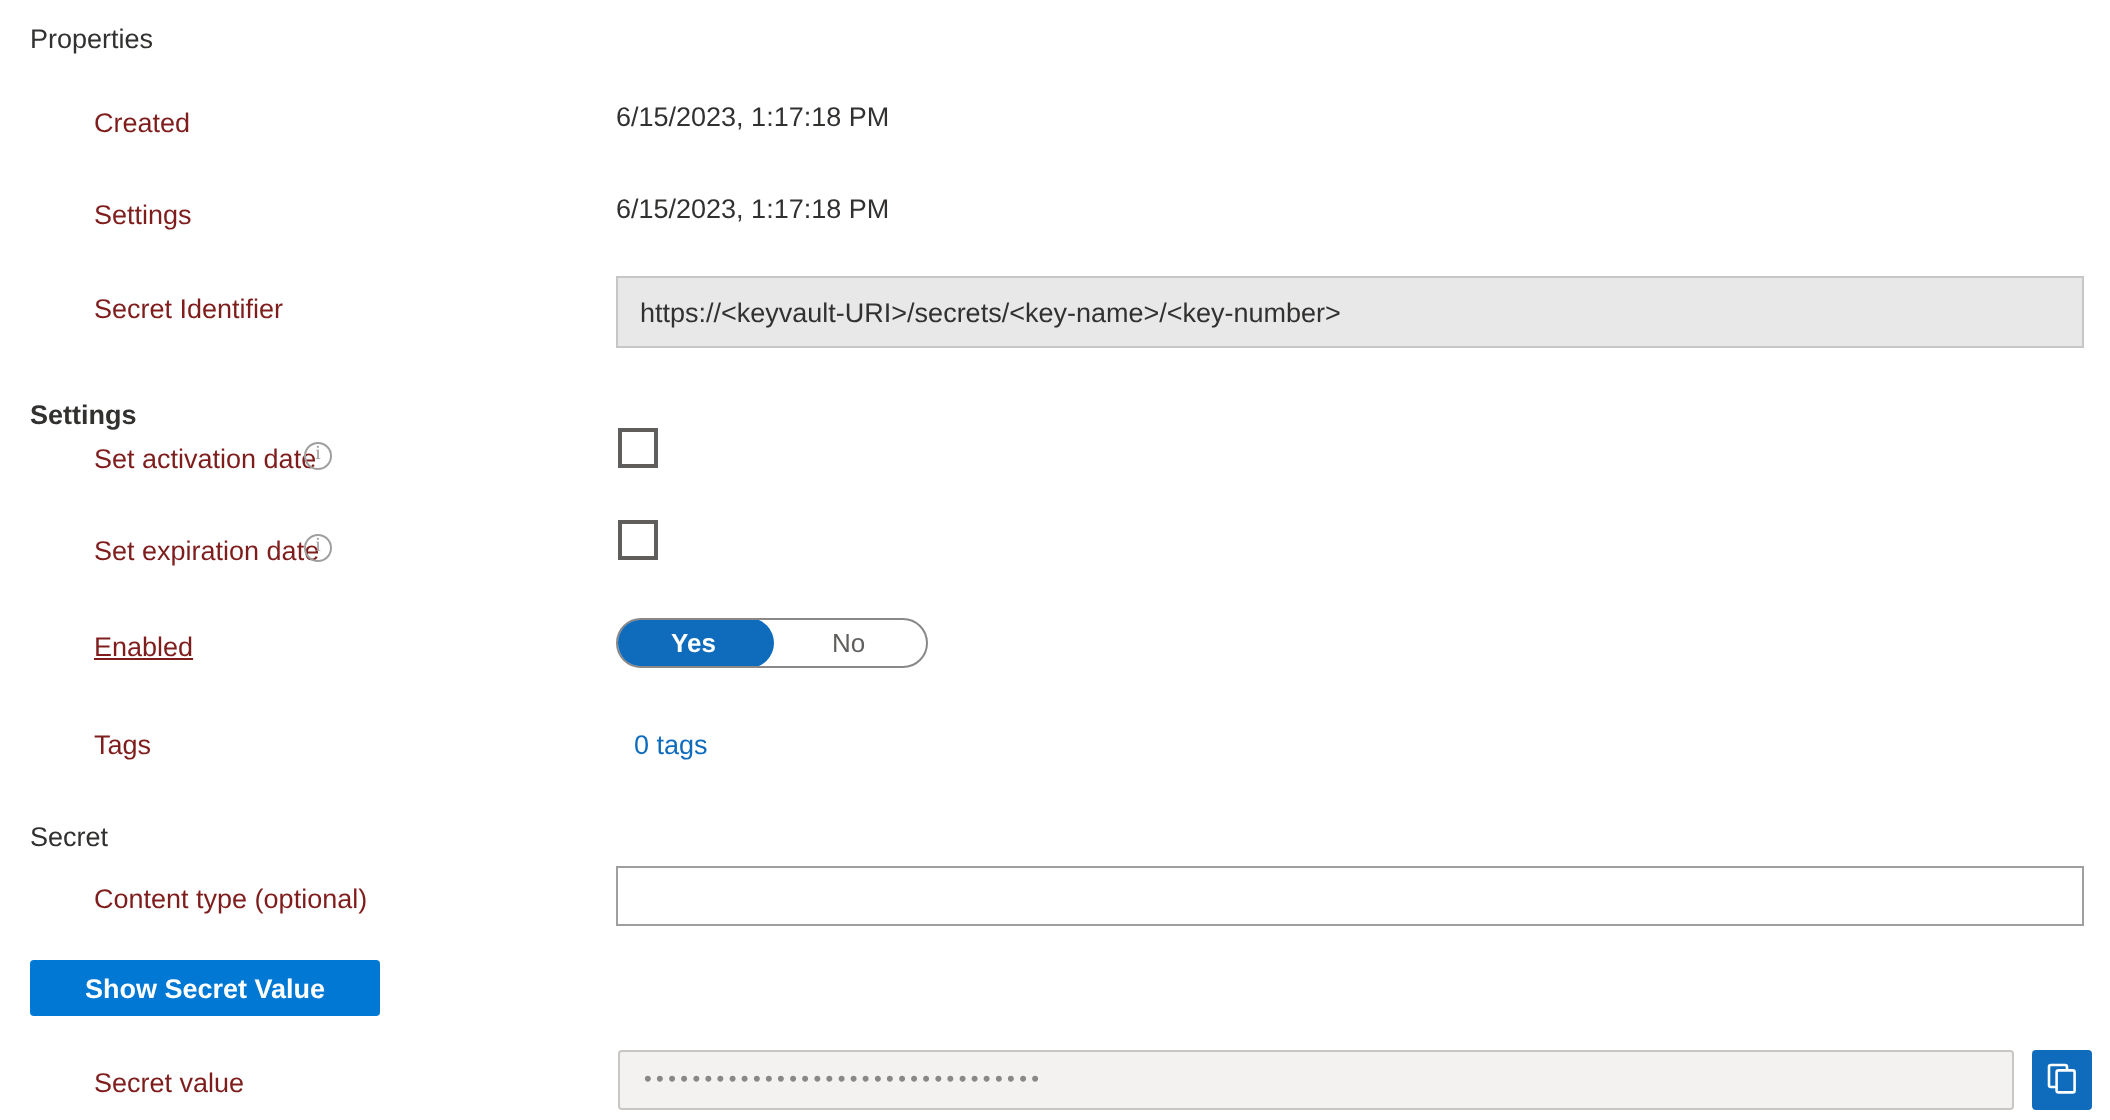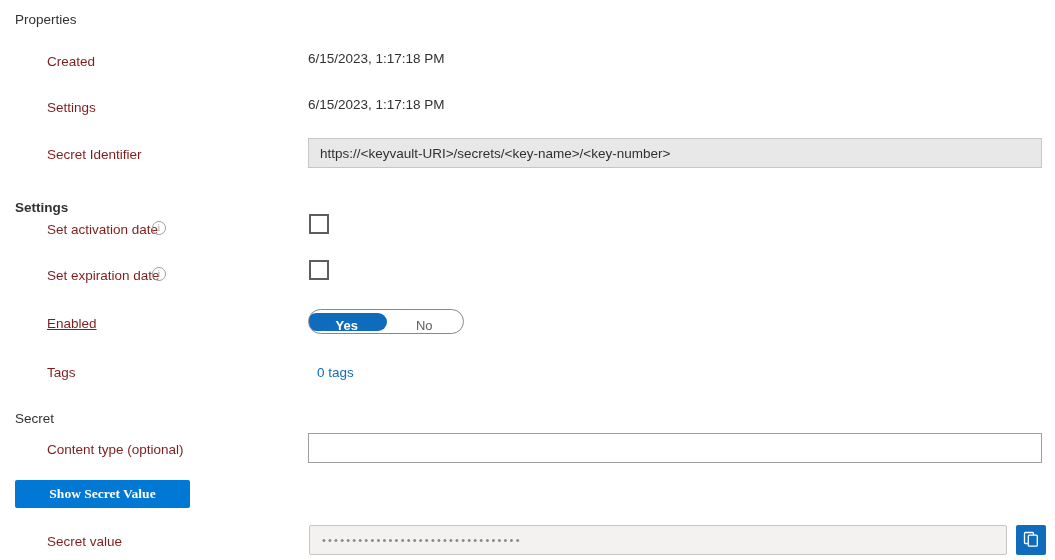--- a/index.html
+++ b/index.html
@@ -130,21 +130,21 @@
     background: #ffffff;
     display: flex;
     align-items: center;
     overflow: hidden;
   }
   .toggle-opt {
     flex: 1;
     text-align: center;
     font-size: 13px;
     line-height: 23px;
-    height: 16px;
+    height: 23px;
     color: #605e5c;
     border-radius: 12px;
   }
   .toggle-opt.on {
     background: #0f6cbd;
     color: #ffffff;
     font-weight: bold;
     margin: 0 0 0 -1px;
     box-shadow: 0 0 0 1px #0f6cbd;
   }
@@ -162,21 +162,21 @@
 
   
   .btn-primary {
     position: absolute;
     box-sizing: border-box;
     background: #0078d4;
     color: #ffffff;
     border: none;
     font-size: 13.5px;
     font-weight: bold;
-    font-family: Liberation Serif, serif;
+    font-family: Liberation Sans, sans-serif;
     cursor: pointer;
     border-radius: 2px;
     padding: 0;
   }
 
   
   .btn-copy {
     position: absolute;
     box-sizing: border-box;
     background: #0f6cbd;
@@ -194,21 +194,21 @@
 
 <div class="section-title" style="top:11px;">Properties</div>
 
 <div class="label" style="top:53px;">Created</div>
 <div class="value-text" style="top:50px;">6/15/2023, 1:17:18 PM</div>
 
 <div class="label" style="top:99px;">Settings</div>
 <div class="value-text" style="top:96px;">6/15/2023, 1:17:18 PM</div>
 
 <div class="label" style="top:146px;">Secret Identifier</div>
-<div class="field-readonly" style="top:138px; width:734px; height:30px;">https://&lt;keyvault-URI&gt;/secrets/&lt;key-name&gt;/&lt;key-number&gt;</div>
+<div class="field-readonly" style="top:138px; width:734px; height:36px;">https://&lt;keyvault-URI&gt;/secrets/&lt;key-name&gt;/&lt;key-number&gt;</div>
 
 <div class="section-title" style="top:199px;font-weight:bold;">Settings</div>
 
 <div class="label" style="top:221px;">Set activation date</div>
 <span class="info-icon" style="left:152px; top:221px;"></span>
 <div class="checkbox" style="left:309px; top:214px;"></div>
 
 <div class="label" style="top:267px;">Set expiration date</div>
 <span class="info-icon" style="left:152px; top:267px;"></span>
 <div class="checkbox" style="left:309px; top:260px;"></div>

